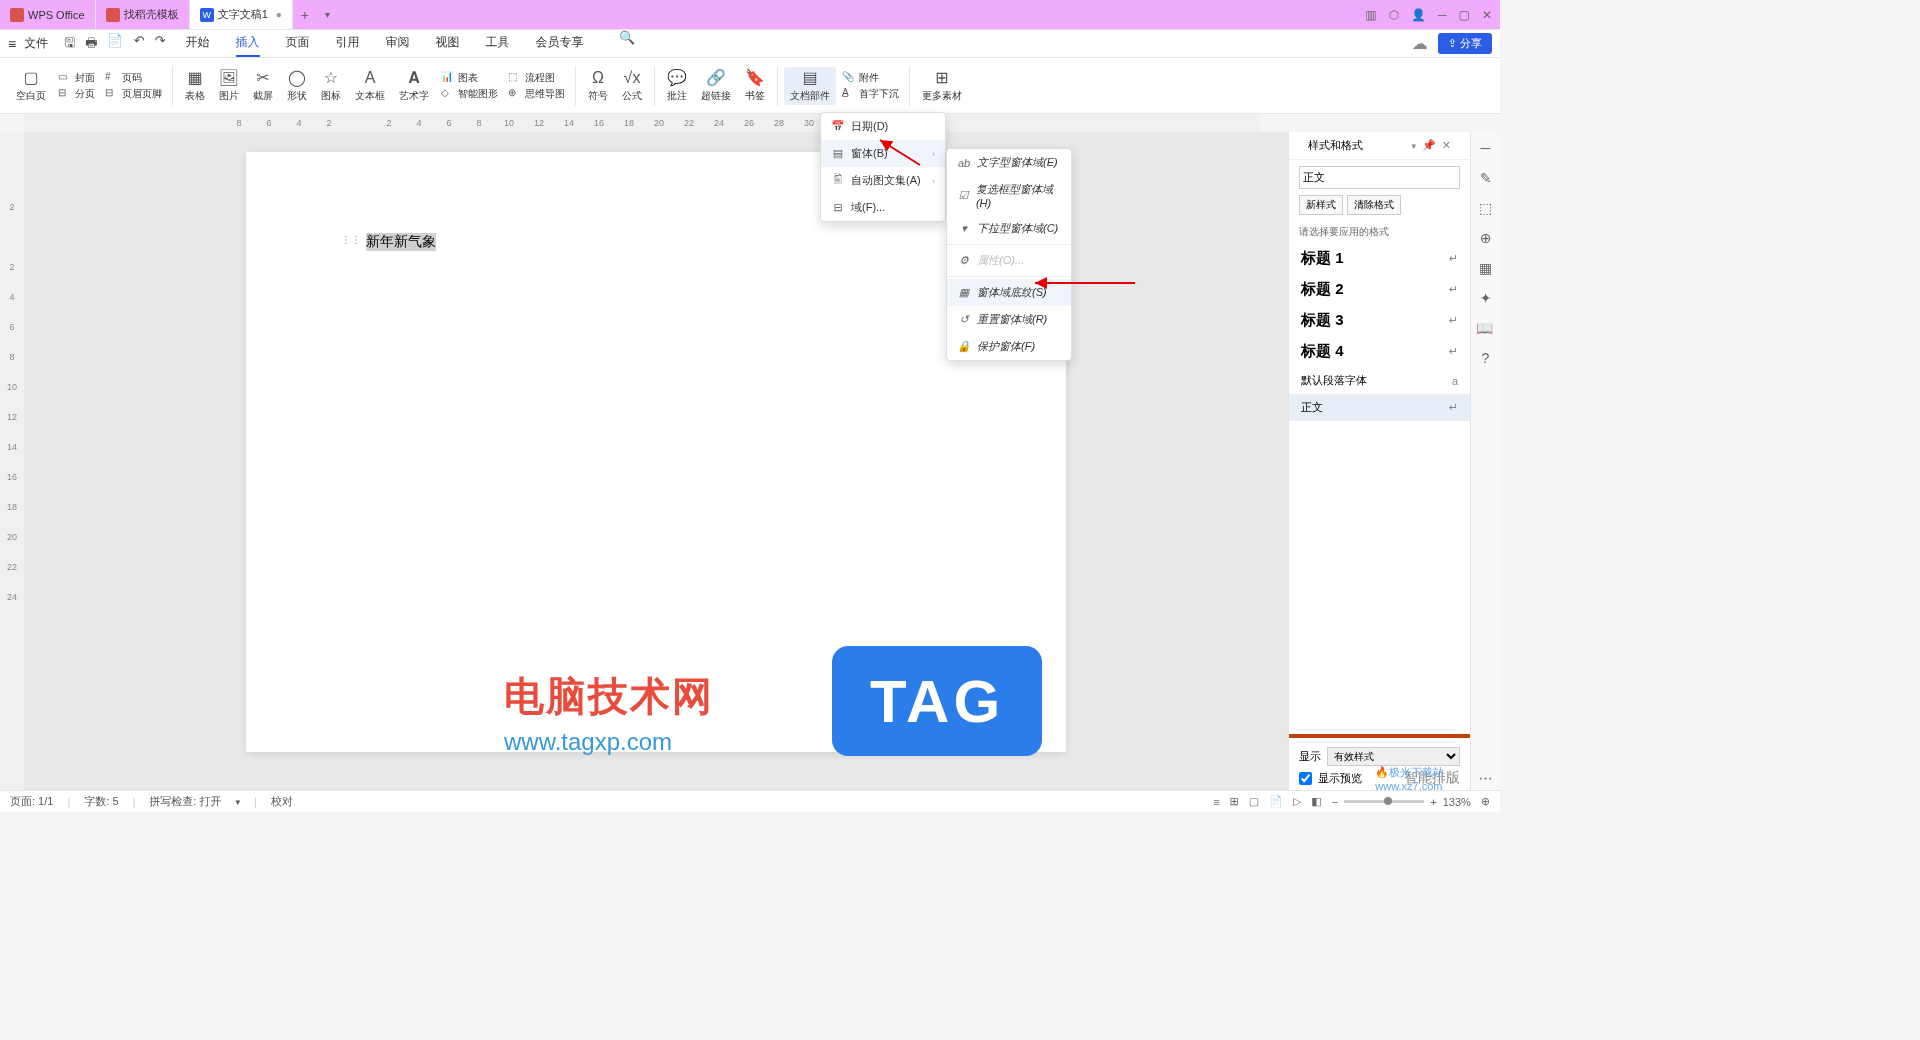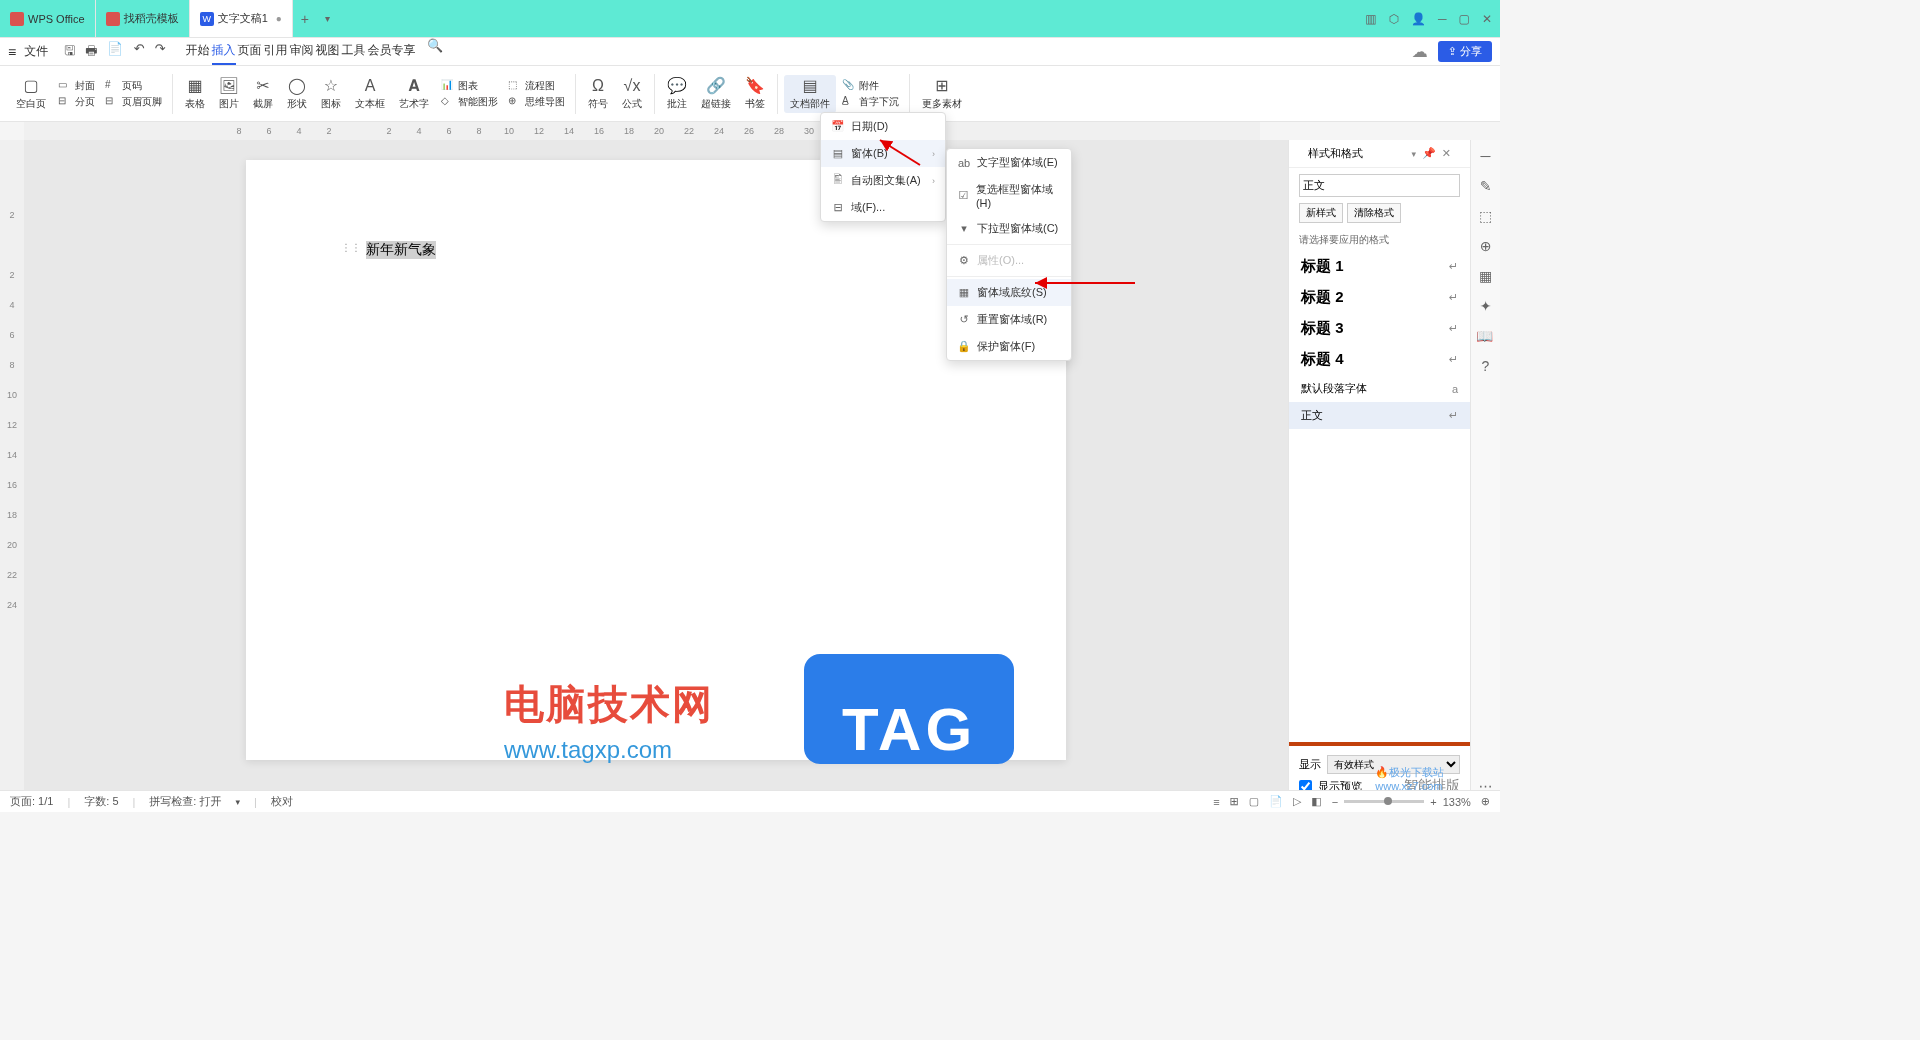--- a/index.html
+++ b/index.html
@@ -1,39 +1,39 @@
 <!DOCTYPE html>
 <html><head>
 <meta charset="utf-8">
 <style>
 * { margin: 0; padding: 0; box-sizing: border-box; font-family: "Microsoft YaHei", sans-serif; }
 body { background: #f5f5f5; overflow: hidden; width: 1500px; height: 812px; position: relative; }
 
 
-.title-bar { height: 38px; background: #5eead4; display: flex; align-items: center; border-bottom: 1px solid #e5e5e5; }
+.title-bar { height: 30px; background: #f0abfc; display: flex; align-items: center; border-bottom: 1px solid #e5e5e5; }
 .app-tabs { display: flex; align-items: center; height: 100%; }
 .app-tab { display: flex; align-items: center; padding: 0 10px; height: 100%; font-size: 11px; color: #333; border-right: 1px solid #e5e5e5; cursor: pointer; }
 .app-tab.active { background: #fff; }
 .app-tab .icon { width: 14px; height: 14px; margin-right: 4px; }
 .wps-icon { background: #d9534f; border-radius: 2px; }
 .doc-icon { background: #d9534f; border-radius: 2px; }
 .word-icon { background: #2b5ce6; border-radius: 2px; color:#fff; font-size:9px; text-align:center; line-height:14px;}
 .tab-close { margin-left: 8px; color: #999; font-size: 10px; }
 .tab-add { padding: 0 8px; color: #666; font-size: 14px; cursor: pointer; }
 .title-right { margin-left: auto; display: flex; align-items: center; gap: 12px; padding-right: 8px; }
 .title-right span { color: #666; cursor: pointer; font-size: 12px; }
 
 
 .menu-bar { height: 28px; background: #fff; display: flex; align-items: center; padding: 0 8px; border-bottom: 1px solid #e5e5e5; }
 .menu-left { display: flex; align-items: center; gap: 8px; }
 .hamburger { font-size: 14px; color: #333; cursor: pointer; }
 .menu-file { font-size: 12px; color: #333; cursor: pointer; }
 .qat { display: flex; gap: 10px; margin-left: 8px; }
 .qat span { color: #555; font-size: 13px; cursor: pointer; }
-.menu-tabs { display: flex; margin-left: 20px; gap: 2px; }
+.menu-tabs { display: flex; margin-left: 20px; gap: 26px; }
 .menu-tab { font-size: 12px; color: #333; cursor: pointer; padding: 4px 0; }
 .menu-tab.active { color: #2b5ce6; border-bottom: 2px solid #2b5ce6; }
 .menu-right { margin-left: auto; display: flex; align-items: center; gap: 10px; }
 .share-btn { background: #2b5ce6; color: #fff; padding: 3px 10px; font-size: 11px; border-radius: 3px; cursor: pointer; }
 
 
 .ribbon { height: 56px; background: #fff; display: flex; align-items: center; padding: 0 10px; border-bottom: 1px solid #e5e5e5; gap: 2px; }
 .ribbon-group { display: flex; flex-direction: column; align-items: center; padding: 2px 6px; cursor: pointer; }
 .ribbon-group .ico { width: 18px; height: 18px; margin-bottom: 2px; display:flex; align-items:center; justify-content:center; color:#555; }
 .ribbon-group .lbl { font-size: 10px; color: #333; white-space: nowrap; }
@@ -52,21 +52,21 @@
 .ruler-v { width: 24px; background: #f0f0f0; position: relative; font-size: 9px; color: #888; padding-top: 40px; }
 .ruler-v div { text-align: center; height: 30px; }
 .doc-area { flex: 1; background: #e8e8e8; padding: 20px 0 0 0; position: relative; overflow: hidden; }
 .page { width: 820px; min-height: 600px; background: #fff; margin: 0 auto; padding: 80px 120px; box-shadow: 0 2px 8px rgba(0,0,0,0.1); position: relative; }
 .text-content { background: #d0d0d0; display: inline-block; font-size: 14px; }
 .drag-handle { position: absolute; left: 95px; top: 82px; color: #999; font-size: 10px; cursor: move; }
 
 
 .dropdown { position: absolute; background: #fff; border: 1px solid #ddd; box-shadow: 0 4px 12px rgba(0,0,0,0.15); border-radius: 4px; z-index: 100; }
 .dropdown1 { left: 820px; top: 112px; width: 126px; }
-.dropdown2 { left: 946px; top: 148px; width: 126px; }
+.dropdown2 { left: 946px; top: 148px; width: 126px; font-style: italic; }
 .dd-item { display: flex; align-items: center; padding: 6px 10px; font-size: 11px; color: #333; cursor: pointer; position: relative; }
 .dd-item:hover, .dd-item.hover { background: #f0f4fb; }
 .dd-item.disabled { color: #bbb; cursor: default; }
 .dd-item .ico { width: 14px; height: 14px; margin-right: 6px; color: #666; display:inline-flex; align-items:center; justify-content:center; }
 .dd-item .arrow { margin-left: auto; color: #999; font-size: 9px; }
 .dd-sep { height: 1px; background: #eee; margin: 2px 0; }
 
 
 .red-arrow { position: absolute; z-index: 101; pointer-events: none; }
 
@@ -101,21 +101,21 @@
 .status-right { margin-left: auto; display: flex; align-items: center; gap: 10px; }
 .status-right span { cursor: pointer; color: #666; }
 .zoom { display: flex; align-items: center; gap: 6px; }
 .zoom-slider { width: 80px; height: 3px; background: #ccc; position: relative; }
 .zoom-slider::after { content:''; position:absolute; left:50%; top:-3px; width:8px; height:8px; background:#888; border-radius:50%; }
 
 
 .watermark { position: absolute; bottom: 40px; left: 480px; z-index: 50; pointer-events: none; }
 .watermark .line1 { font-size: 40px; font-weight: bold; color: #e74c3c; letter-spacing: 2px; }
 .watermark .line2 { font-size: 24px; color: #3498db; margin-top: 4px; }
-.tag-box { position: absolute; bottom: 40px; left: 780px; width: 210px; height: 110px; background: #2b7de9; border-radius: 16px; display: flex; align-items: flex-end; justify-content: center; z-index: 50; }
+.tag-box { position: absolute; bottom: 40px; left: 808px; width: 210px; height: 110px; background: #2b7de9; border-radius: 16px; display: flex; align-items: center; justify-content: center; z-index: 50; }
 .tag-box .txt { font-size: 60px; font-weight: bold; color: #fff; letter-spacing: 4px; }
 .watermark2 { position: absolute; bottom: 20px; right: 56px; font-size: 11px; color: #67a8e8; z-index: 51; }
 .watermark2 .logo { color: #f5a623; }
 
 svg { display: block; }
 </style>
 </head>
 <body>
 
 <div class="title-bar">

